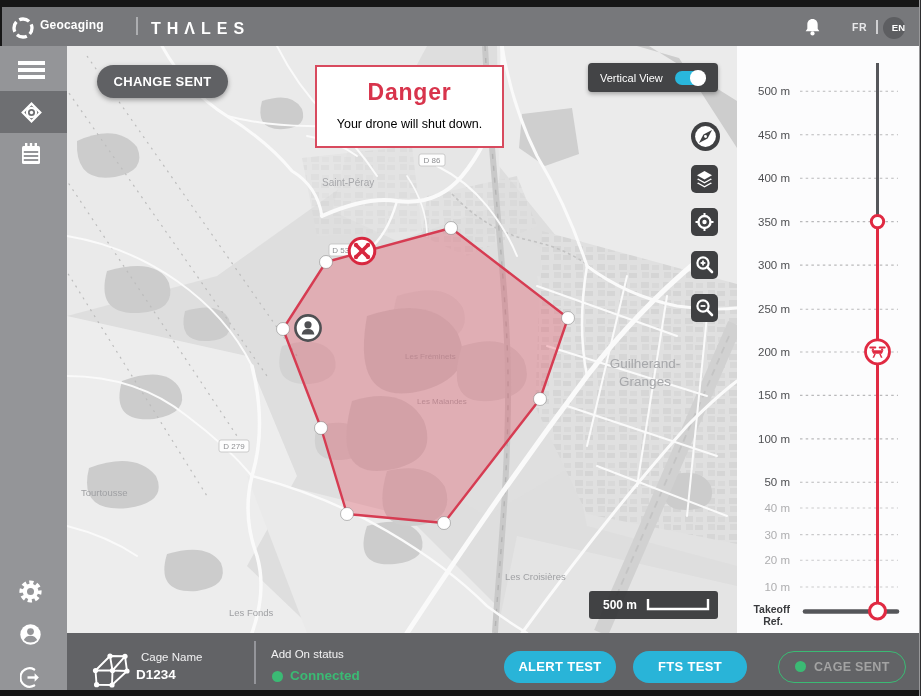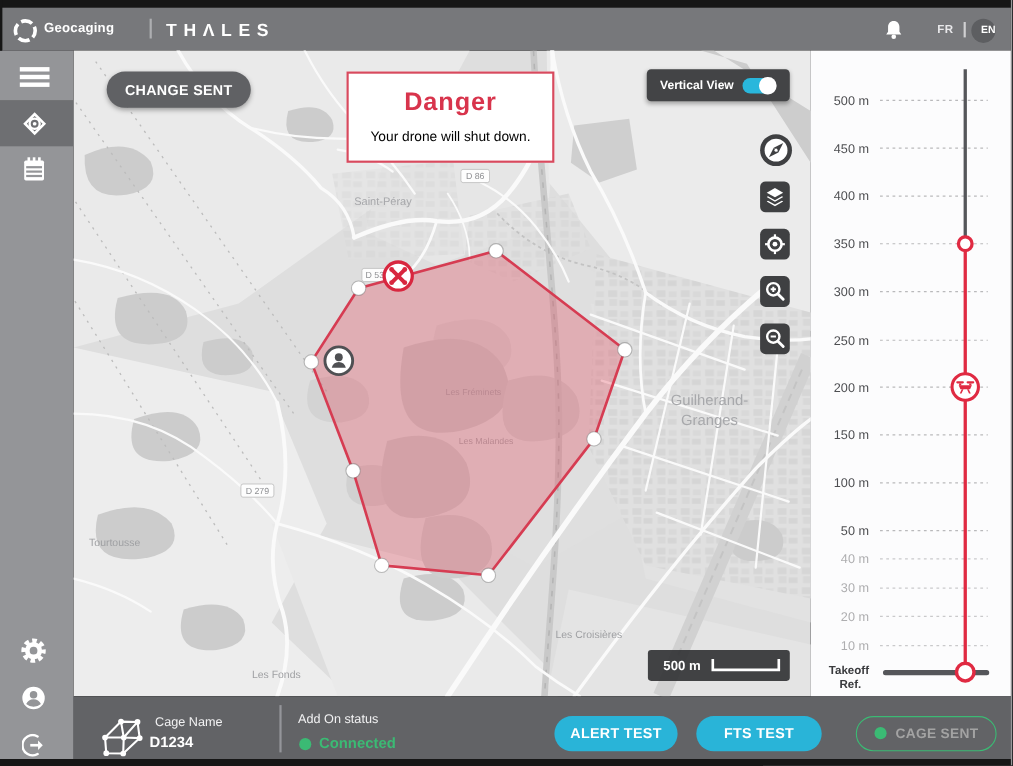--- a/index.html
+++ b/index.html
@@ -227,21 +227,21 @@
   <div class="abs" style="left:97px;top:65px;width:131px;height:33px;border-radius:17px;background:#606164;box-shadow:0 2px 5px rgba(0,0,0,0.35);color:#fff;font-size:13px;font-weight:bold;letter-spacing:0.3px;text-align:center;line-height:33px;">CHANGE SENT</div>
 
   <div class="abs" style="left:315px;top:65px;width:189px;height:83px;background:#fff;border:2.5px solid #d84a5e;text-align:center;">
 
     <div style="margin-top:12px;color:#d8344c;font-size:23px;font-weight:bold;letter-spacing:0.8px;">Danger</div>
 
     <div style="margin-top:11px;color:#000000;font-size:12.5px;">Your drone will shut down.</div>
   </div>
 
   <div class="abs" style="left:588px;top:63px;width:130px;height:29px;border-radius:4px;background:#434446;box-shadow:0 2px 4px rgba(0,0,0,0.3);">
-    <span class="abs" style="left:12px;top:8.5px;color:#fff;font-size:11px;font-weight:bold;">Vertical View</span>
+    <span class="abs" style="left:12px;top:8.5px;color:#fff;font-size:11px;font-weight:normal;">Vertical View</span>
     <span class="abs" style="left:87px;top:8px;width:30px;height:14px;border-radius:7px;background:#29b7dc;"></span>
     <span class="abs" style="left:102px;top:7px;width:15.5px;height:15.5px;border-radius:50%;background:#fff;"></span>
   </div>
 
   <svg class="abs" style="left:690px;top:120.5px;" width="31" height="31" viewBox="0 0 31 31">
     <circle cx="15.5" cy="15.5" r="14.5" fill="#3f4042"></circle>
     <circle cx="15.5" cy="15.5" r="10.4" fill="#fff"></circle>
     <path d="M22 9 L17.6 17.6 L13.4 13.4 Z" fill="#3f4042"></path>
     <path d="M9 22 L13.4 13.4 L17.6 17.6 Z" fill="#3f4042"></path>
     <circle cx="15.5" cy="15.5" r="1.4" fill="#fff"></circle>

